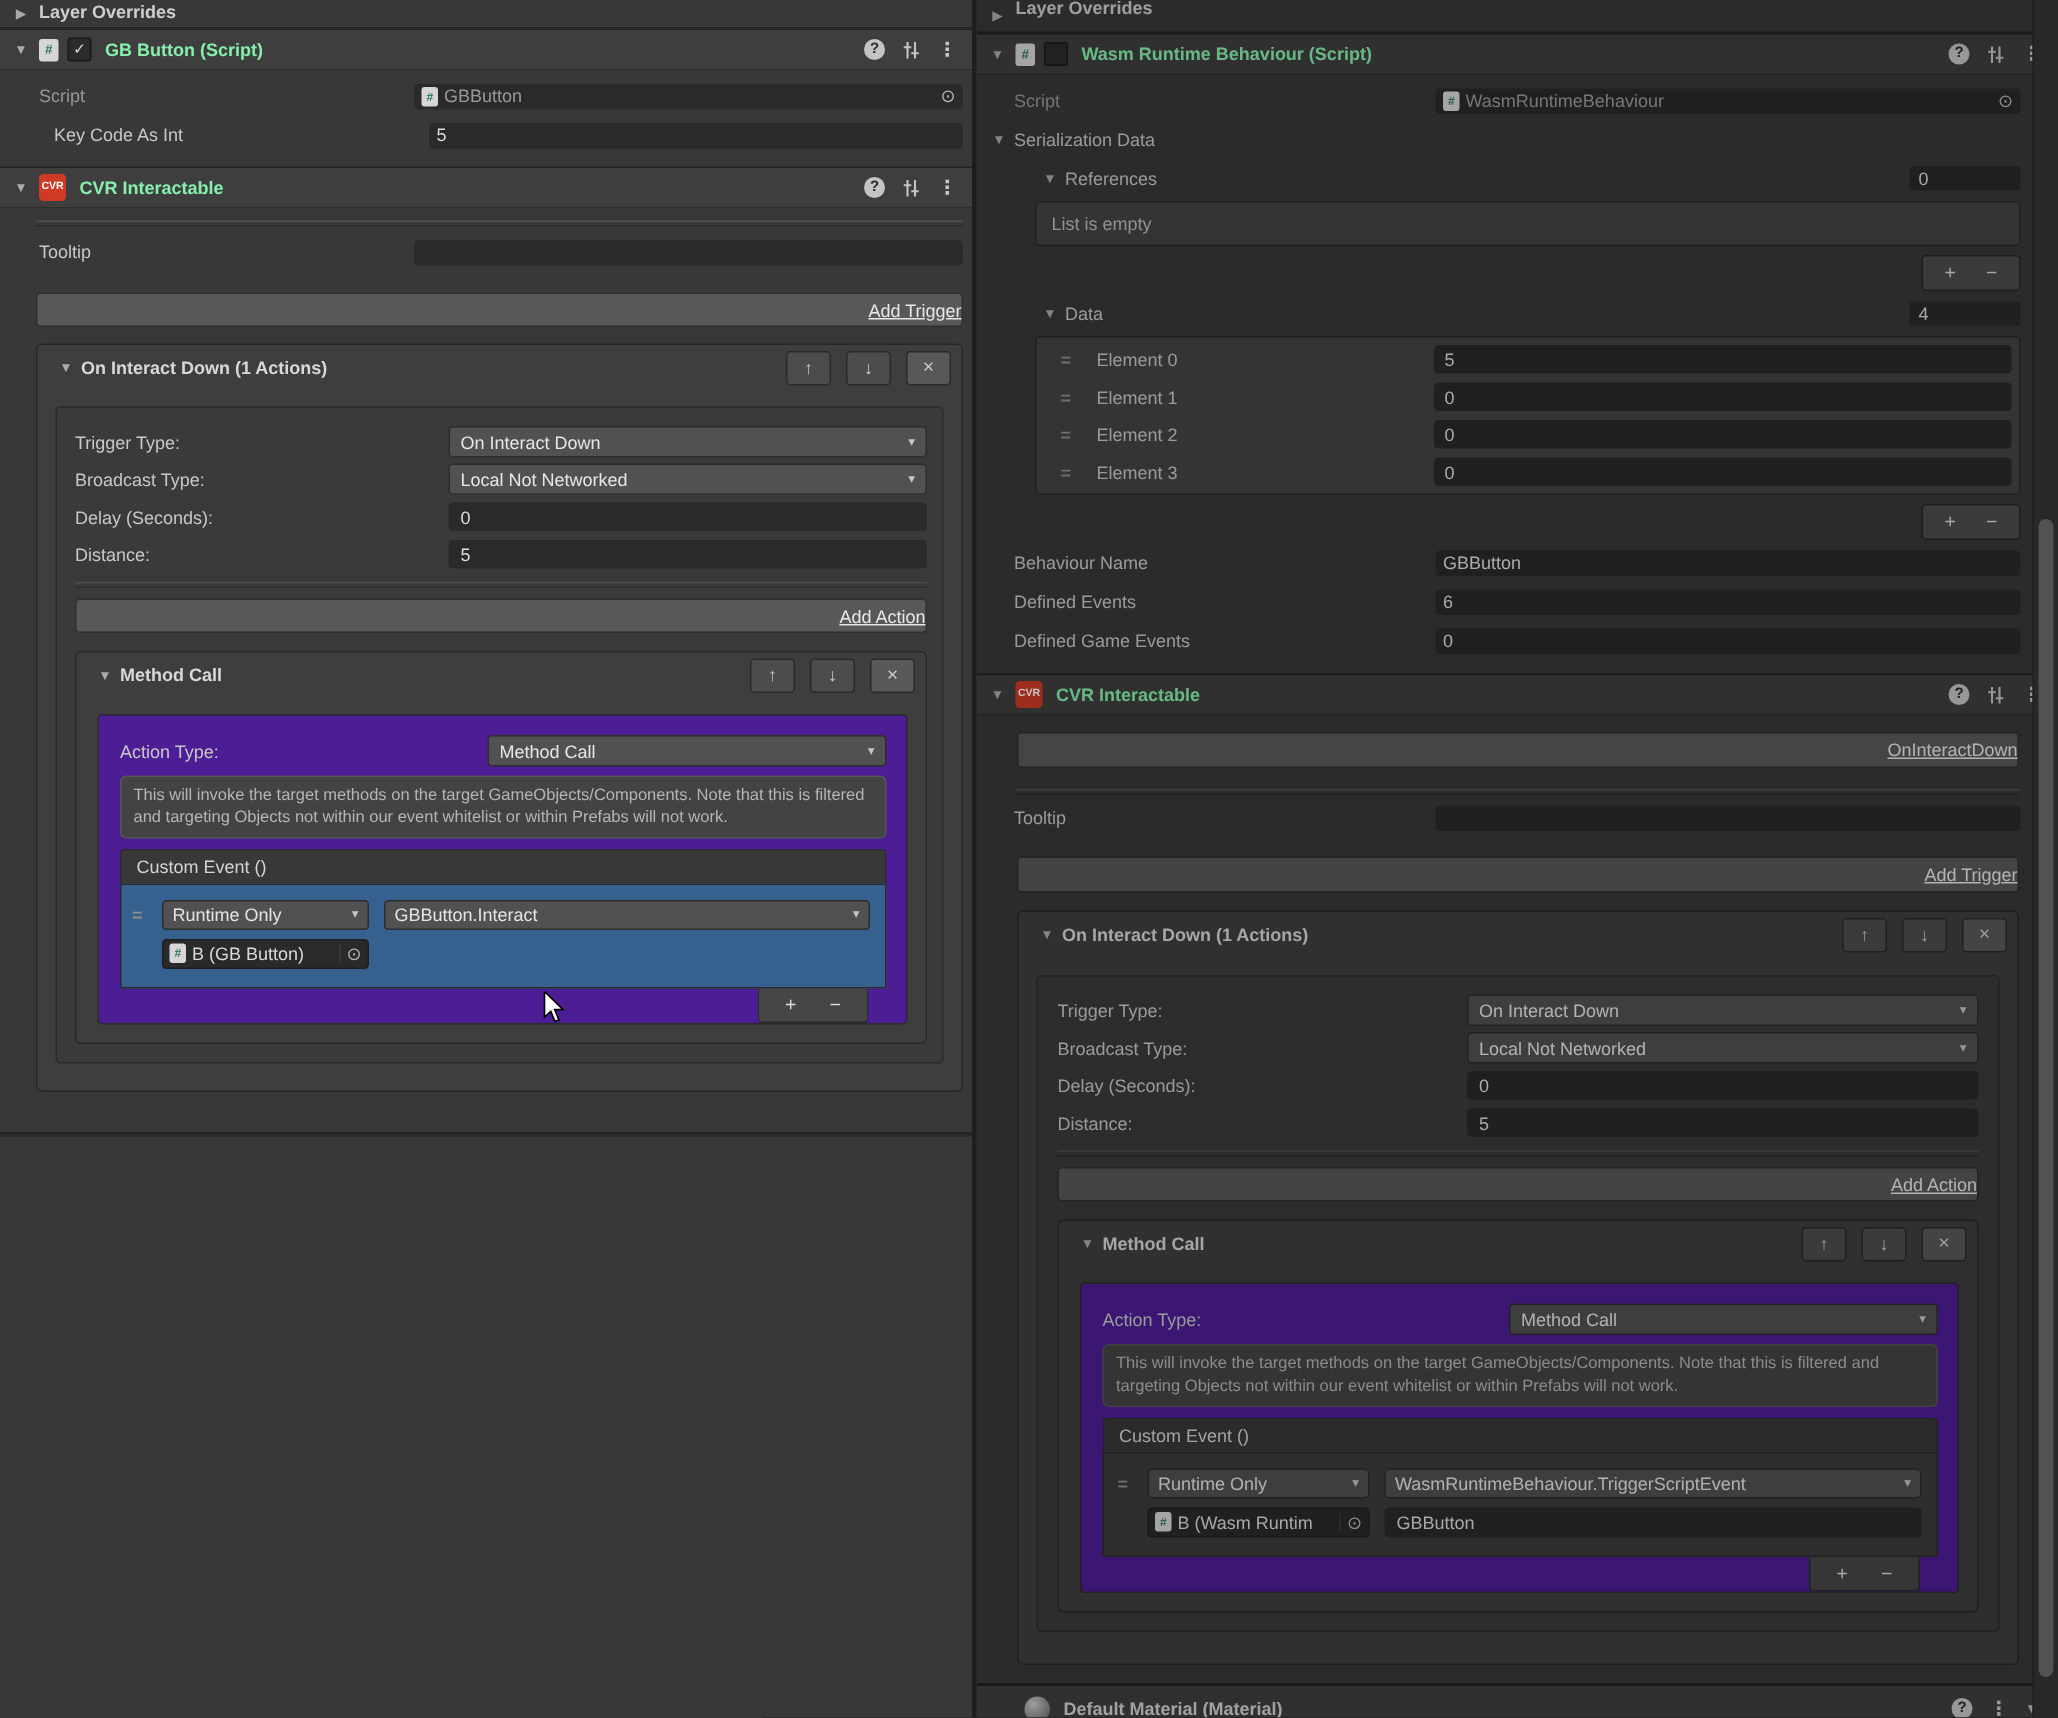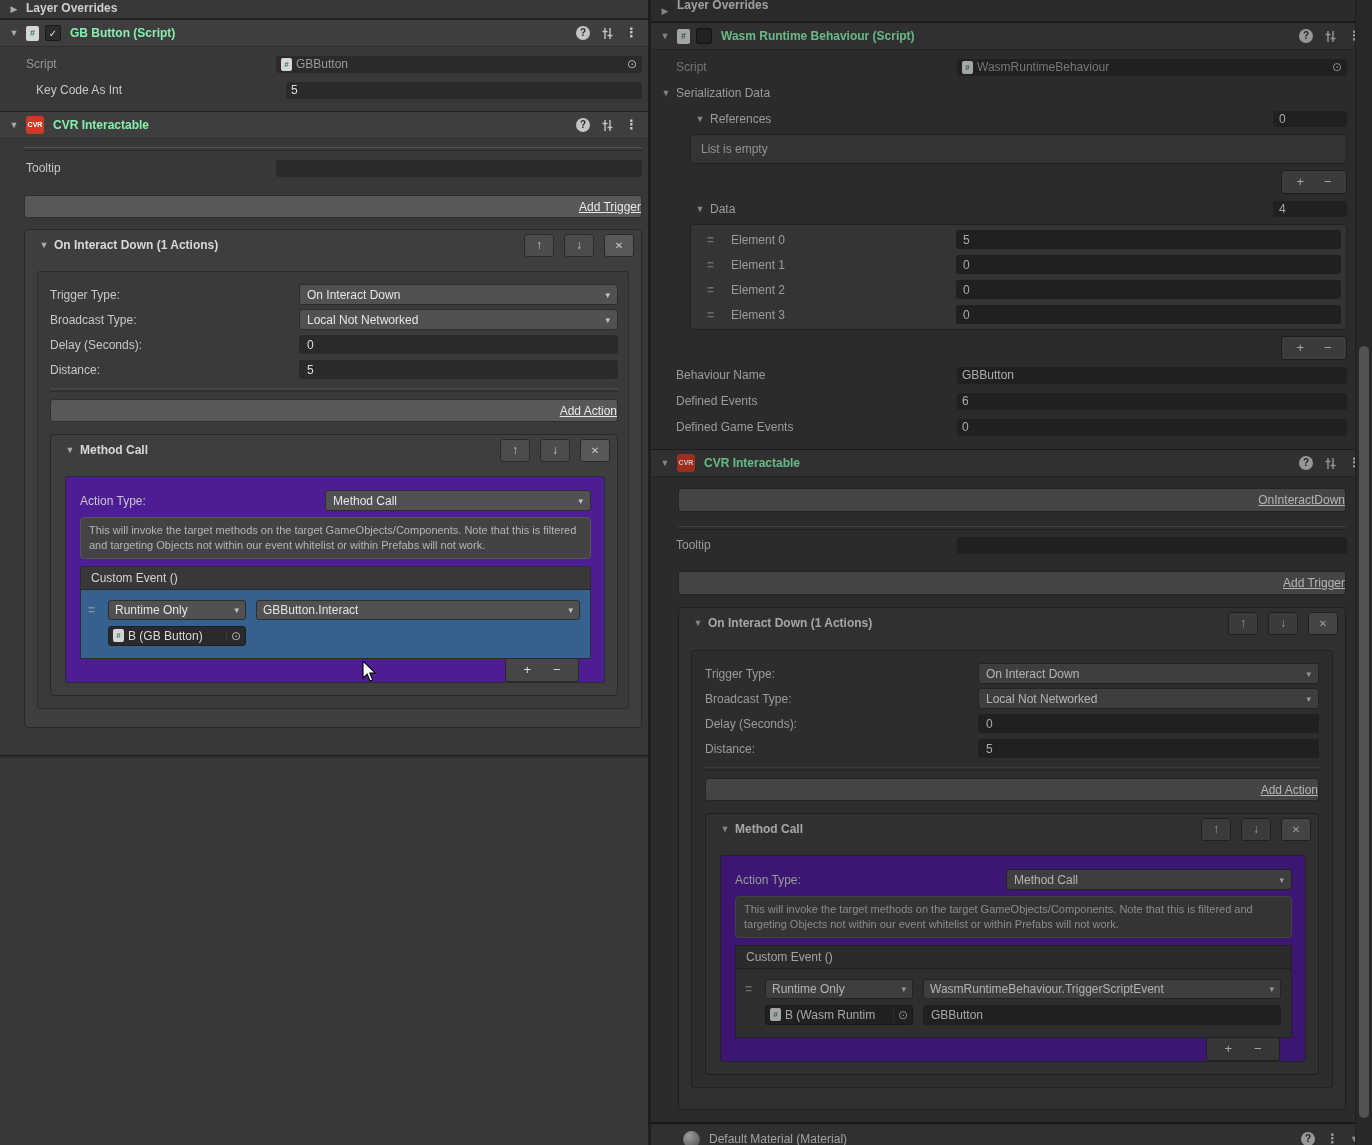--- a/index.html
+++ b/index.html
@@ -118,21 +118,21 @@
   .obj-chip .picker{border-left:1px solid #3c3c3c;padding-left:4px;}
   .arg-field{flex:1;height:20px;background:#2a2a2a;border-radius:3px;display:flex;align-items:center;padding:0 8px;color:#dadada;box-sizing:border-box;}
   .ev-footer{display:flex;justify-content:flex-end;padding:0 12px 0 0;}
   .ev-pm{width:72px;height:22px;background:#464646;border:1px solid #2b2b2b;border-top:none;border-radius:0 0 3px 3px;display:flex;align-items:center;justify-content:center;gap:22px;color:#dcdcdc;font-size:13px;}
 
   .bottom-div{height:2px;background:#2d2d2d;border-top:1px solid #1f1f1f;margin-top:27px;}
 
   
   .mat-footer{position:absolute;top:1122px;left:0;right:0;height:30px;background:#3e3e3e;border-top:2px solid #1f1f1f;display:flex;align-items:center;gap:9px;padding:0 10px 0 32px;}
   .sphere{width:17px;height:17px;border-radius:50%;background:radial-gradient(circle at 35% 30%, #cdcdcd, #5c5c5c);flex:0 0 17px;}
-  .mat-title{font-weight:normal;color:#d2d2d2;flex:1;}
+  .mat-title{font-weight:bold;color:#d2d2d2;flex:1;}
   .ctx-arrow{font-size:9px;color:#bdbdbd;}
 
   
   .sb-track{position:absolute;right:0;top:0;width:16px;height:1145px;background:#282828;border-left:1px solid #1e1e1e;}
   .sb-thumb{position:absolute;right:3px;top:346px;width:10px;height:772px;background:#525252;border-radius:5px;}
 
   
   #cursor{position:absolute;left:362px;top:661px;pointer-events:none;}
 </style>
 </head>

